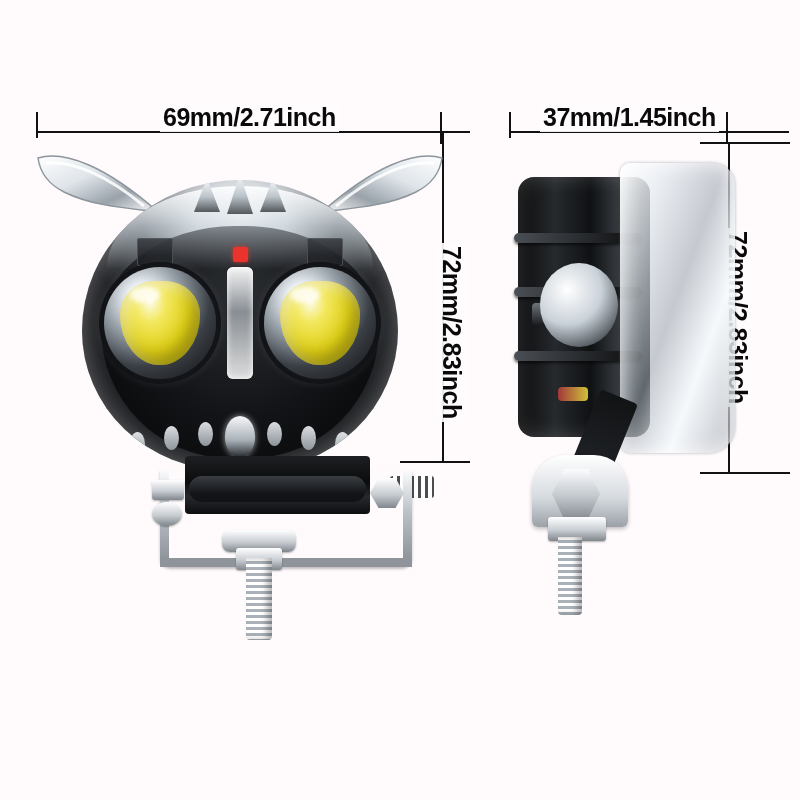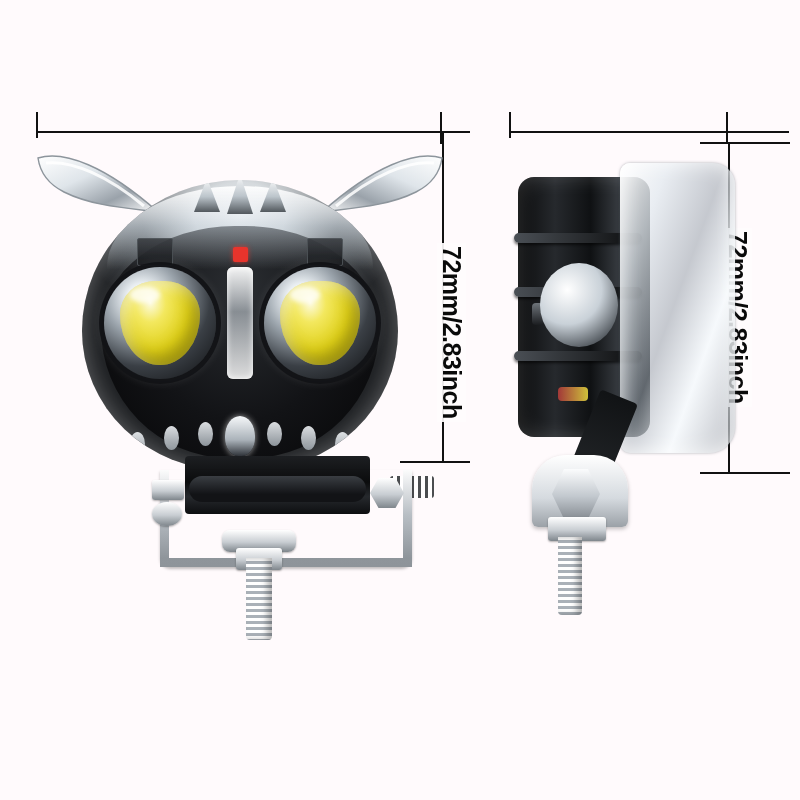--- a/index.html
+++ b/index.html
@@ -233,29 +233,31 @@
   }
 </style>
 </head>
 <body>
 
 <div class="stage">
 
   <div class="ext v-line" style="left:36px;top:112px;height:26px;"></div>
   <div class="ext v-line" style="left:440px;top:112px;height:32px;"></div>
   <div class="dimline h-line" style="left:36px;top:131px;width:434px;"></div>
+  <div class="dim-label h" style="left:160px;top:103px;">69mm/2.71inch</div>
 
   <div class="ext h-line" style="left:400px;top:131px;width:70px;"></div>
   <div class="ext h-line" style="left:400px;top:461px;width:70px;"></div>
   <div class="dimline v-line" style="left:442px;top:131px;height:331px;"></div>
   <div class="dim-label v" style="left:466px;top:243px;">72mm/2.83inch</div>
 
   <div class="ext v-line" style="left:509px;top:112px;height:26px;"></div>
   <div class="ext v-line" style="left:726px;top:112px;height:32px;"></div>
   <div class="dimline h-line" style="left:509px;top:131px;width:280px;"></div>
+  <div class="dim-label h" style="left:540px;top:103px;">37mm/1.45inch</div>
 
   <div class="ext h-line" style="left:700px;top:142px;width:90px;"></div>
   <div class="ext h-line" style="left:700px;top:472px;width:90px;"></div>
   <div class="dimline v-line" style="left:728px;top:142px;height:332px;"></div>
   <div class="dim-label v" style="left:752px;top:228px;">72mm/2.83inch</div>
 
   <div class="owl">
 
     <div class="horn" style="left:-6px;top:4px;">
       <svg width="130" height="86" viewBox="0 0 130 86">

